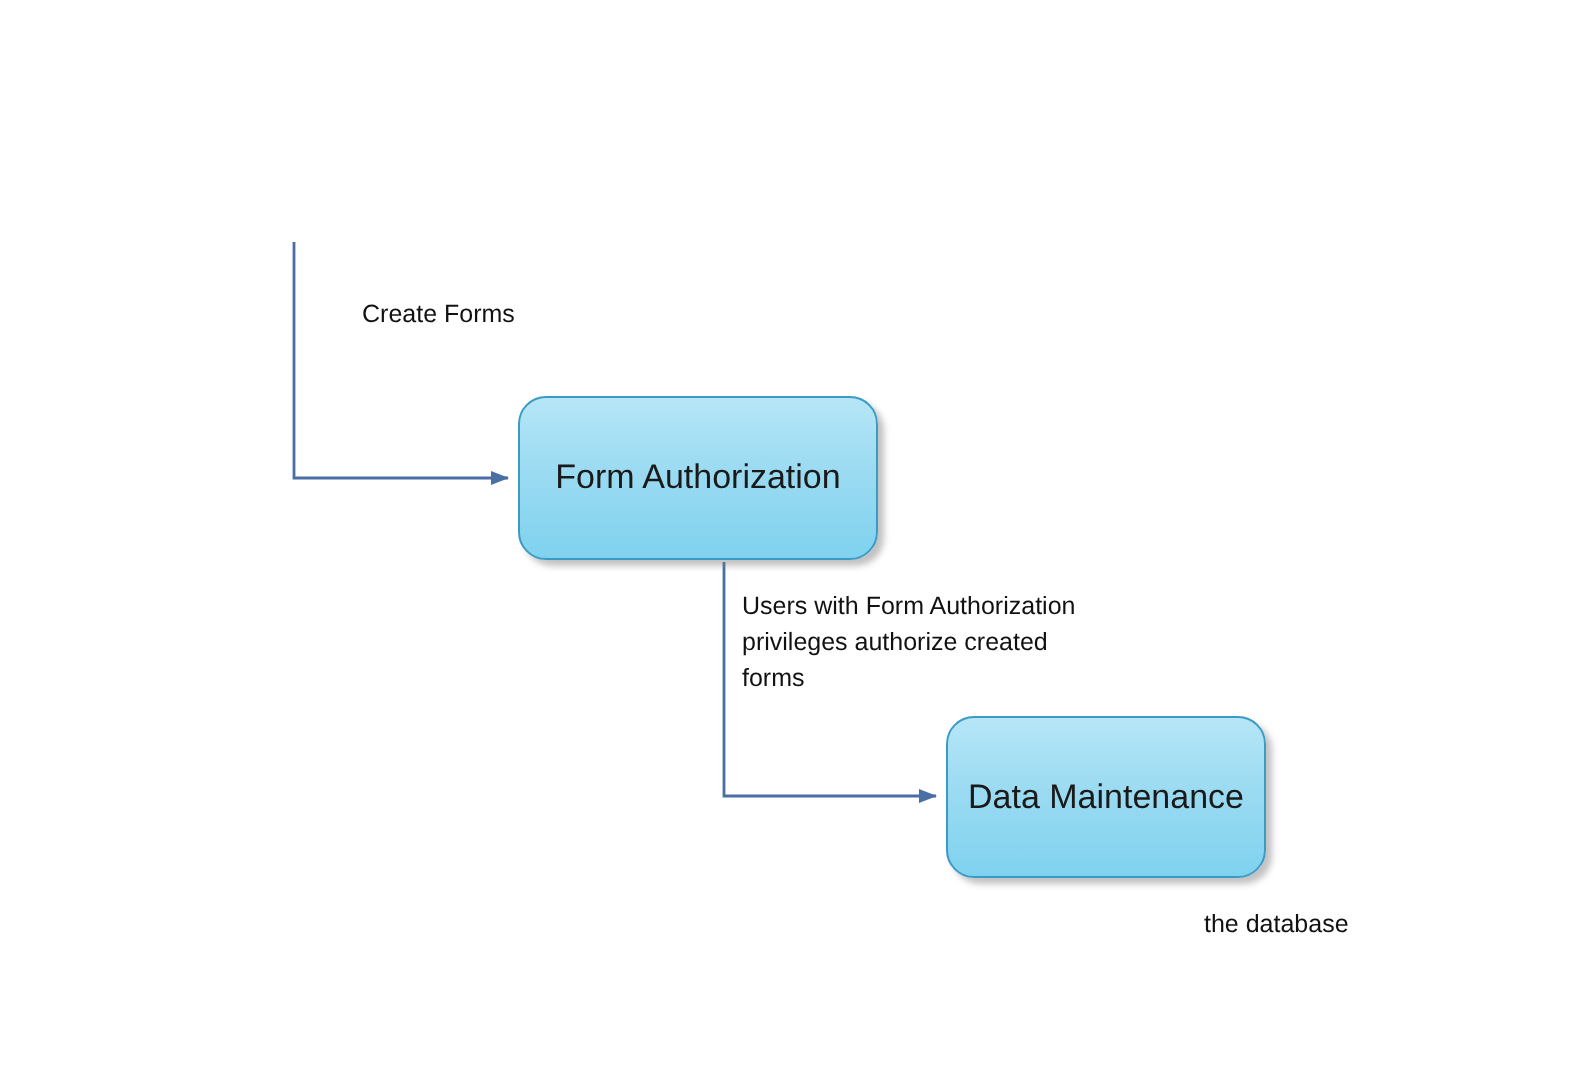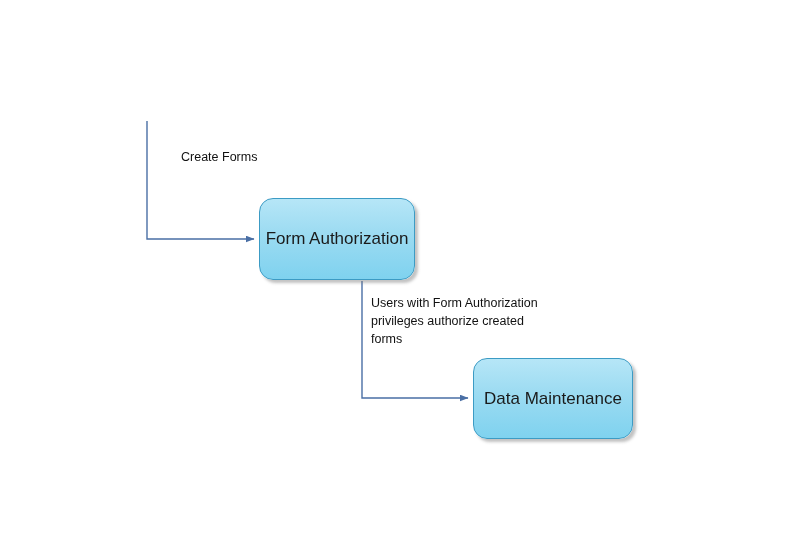--- a/index.html
+++ b/index.html
@@ -63,34 +63,35 @@
         <polygon points="0 0, 9 3.5, 0 7" fill="#4a6fa5"></polygon>
       </marker>
     </defs>
 
     <path d="M 147 121 L 147 239 L 254 239" fill="none" stroke="#4a6fa5" stroke-width="1.4" marker-end="url(#arrowhead)"></path>
 
     <path d="M 362 281 L 362 398 L 468 398" fill="none" stroke="#4a6fa5" stroke-width="1.4" marker-end="url(#arrowhead)"></path>
   </svg>
 
 
-  <div class="node" style="left:259px; top:198px; width:156px; height:82px;">
+  <div class="node" style="left:259px; top:198px; width:180px; height:82px;">
     <span>Form Authorization</span>
   </div>
 
   <div class="node" style="left:473px; top:358px; width:160px; height:81px;">
     <span>Data Maintenance</span>
   </div>
 
   <div class="edge-label" style="left:157px; top:148px;margin-left:24px;">
     <span>Create Forms</span>
   </div>
 
   <div class="edge-label" style="left:371px; top:294px; width:214px;">
     <div>Users with  Form  Authorization</div>
     <div>privileges    authorize    created</div>
     <div>forms</div>
   </div>
 
   <div class="edge-label" style="left:602px; top:453px; width:170px;">
+    <div>the database</div>
   </div>
 
 </div>
 
 </body></html>

